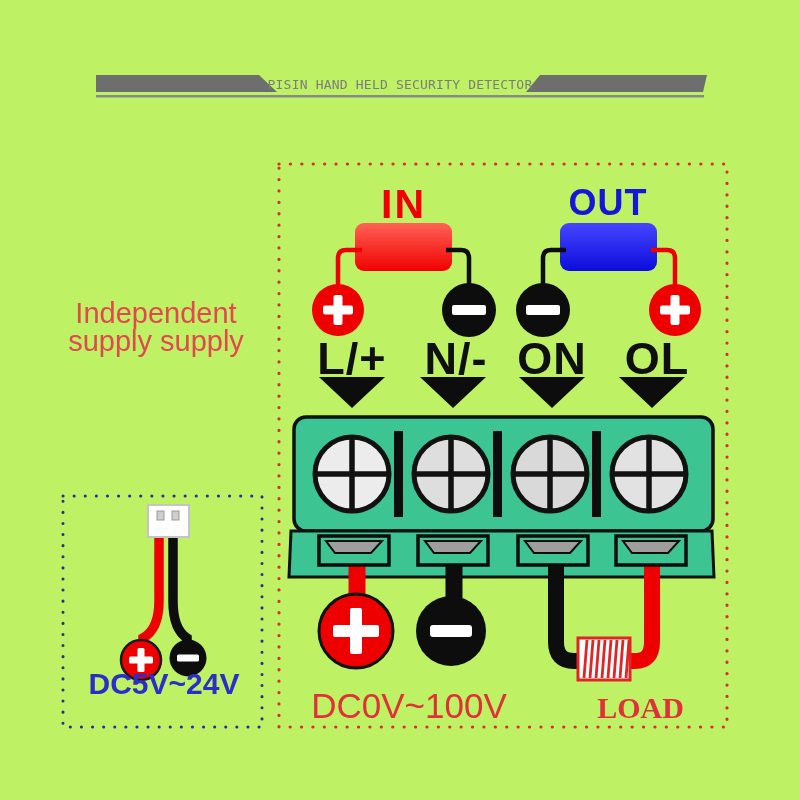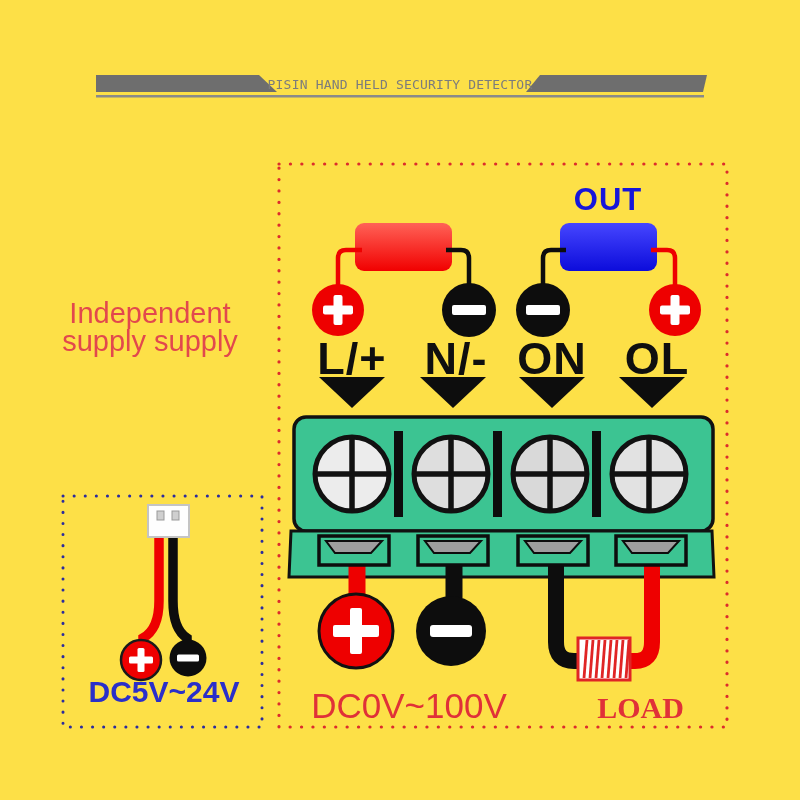--- a/index.html
+++ b/index.html
@@ -1,32 +1,32 @@
 <!DOCTYPE html>
 <html><head>
 <meta charset="utf-8">
 <style>
   html,body{margin:0;padding:0;background:#fff;}
-  .canvas{position:relative;width:800px;height:800px;background:#fde047;overflow:hidden;
+  .canvas{position:relative;width:800px;height:800px;background:#bef264;overflow:hidden;
           font-family:"Liberation Sans",sans-serif;}
   svg{position:absolute;left:0;top:0;}
   .label{position:absolute;text-align:center;white-space:nowrap;}
   .banner-title{left:266px;top:76px;width:268px;height:18px;line-height:18px;
       font-family:"DejaVu Sans Mono",monospace;font-size:13px;color:#7c7c7c;letter-spacing:0.2px;}
-  .independent{left:40px;top:299px;width:220px;font-size:29px;line-height:28px;
+  .independent{left:46px;top:299px;width:220px;font-size:29px;line-height:28px;
       color:#e2484d;font-weight:400;text-align:center;}
   .in-label{left:355px;top:181px;width:97px;font-size:41px;font-weight:bold;
       color:#f20000;letter-spacing:2px;}
-  .out-label{left:557px;top:182px;width:102px;font-size:31px;font-weight:bold;
+  .out-label{left:557px;top:182px;width:102px;font-size:36px;font-weight:bold;
       color:#1616da;letter-spacing:1px;}
   .t-label{top:333px;width:100px;font-size:45px;font-weight:bold;color:#0f0f0f;letter-spacing:1px;}
   .t1{left:302px}.t2{left:406px}.t3{left:502px}.t4{left:607px}
   .dc-input{left:304px;top:686px;width:210px;font-size:35px;font-weight:400;color:#e03138;}
   .load-label{left:588px;top:691px;width:105px;font-size:30px;font-weight:600;color:#e03138;font-family:Liberation Serif, serif;}
-  .supply-label{left:78px;top:667px;width:172px;font-size:30px;font-weight:600;color:#2a2fc9;margin-top:8px;}
+  .supply-label{left:78px;top:667px;width:172px;font-size:30px;font-weight:600;color:#2a2fc9;}
 </style>
 </head>
 <body>
 
 <div class="canvas">
 
   <svg width="800" height="800" viewBox="0 0 800 800">
     <defs>
       <linearGradient id="gr" x1="0" y1="0" x2="0" y2="1">
         <stop offset="0" stop-color="#ff6257"></stop>
@@ -164,20 +164,21 @@
     </g>
   </svg>
 
   <div class="label banner-title">PISIN HAND HELD SECURITY DETECTOR</div>
 
   <div class="label independent">
     <div>Independent</div>
     <div>supply supply</div>
   </div>
 
+  <div class="label in-label">IN</div>
   <div class="label out-label">OUT</div>
 
   <div class="label t-label t1">L/+</div>
   <div class="label t-label t2">N/-</div>
   <div class="label t-label t4">OL</div>
   <div class="label t-label t3">ON</div>
 
   <div class="label dc-input">DC0V~100V</div>
   <div class="label load-label">LOAD</div>
   <div class="label supply-label">DC5V~24V</div>

